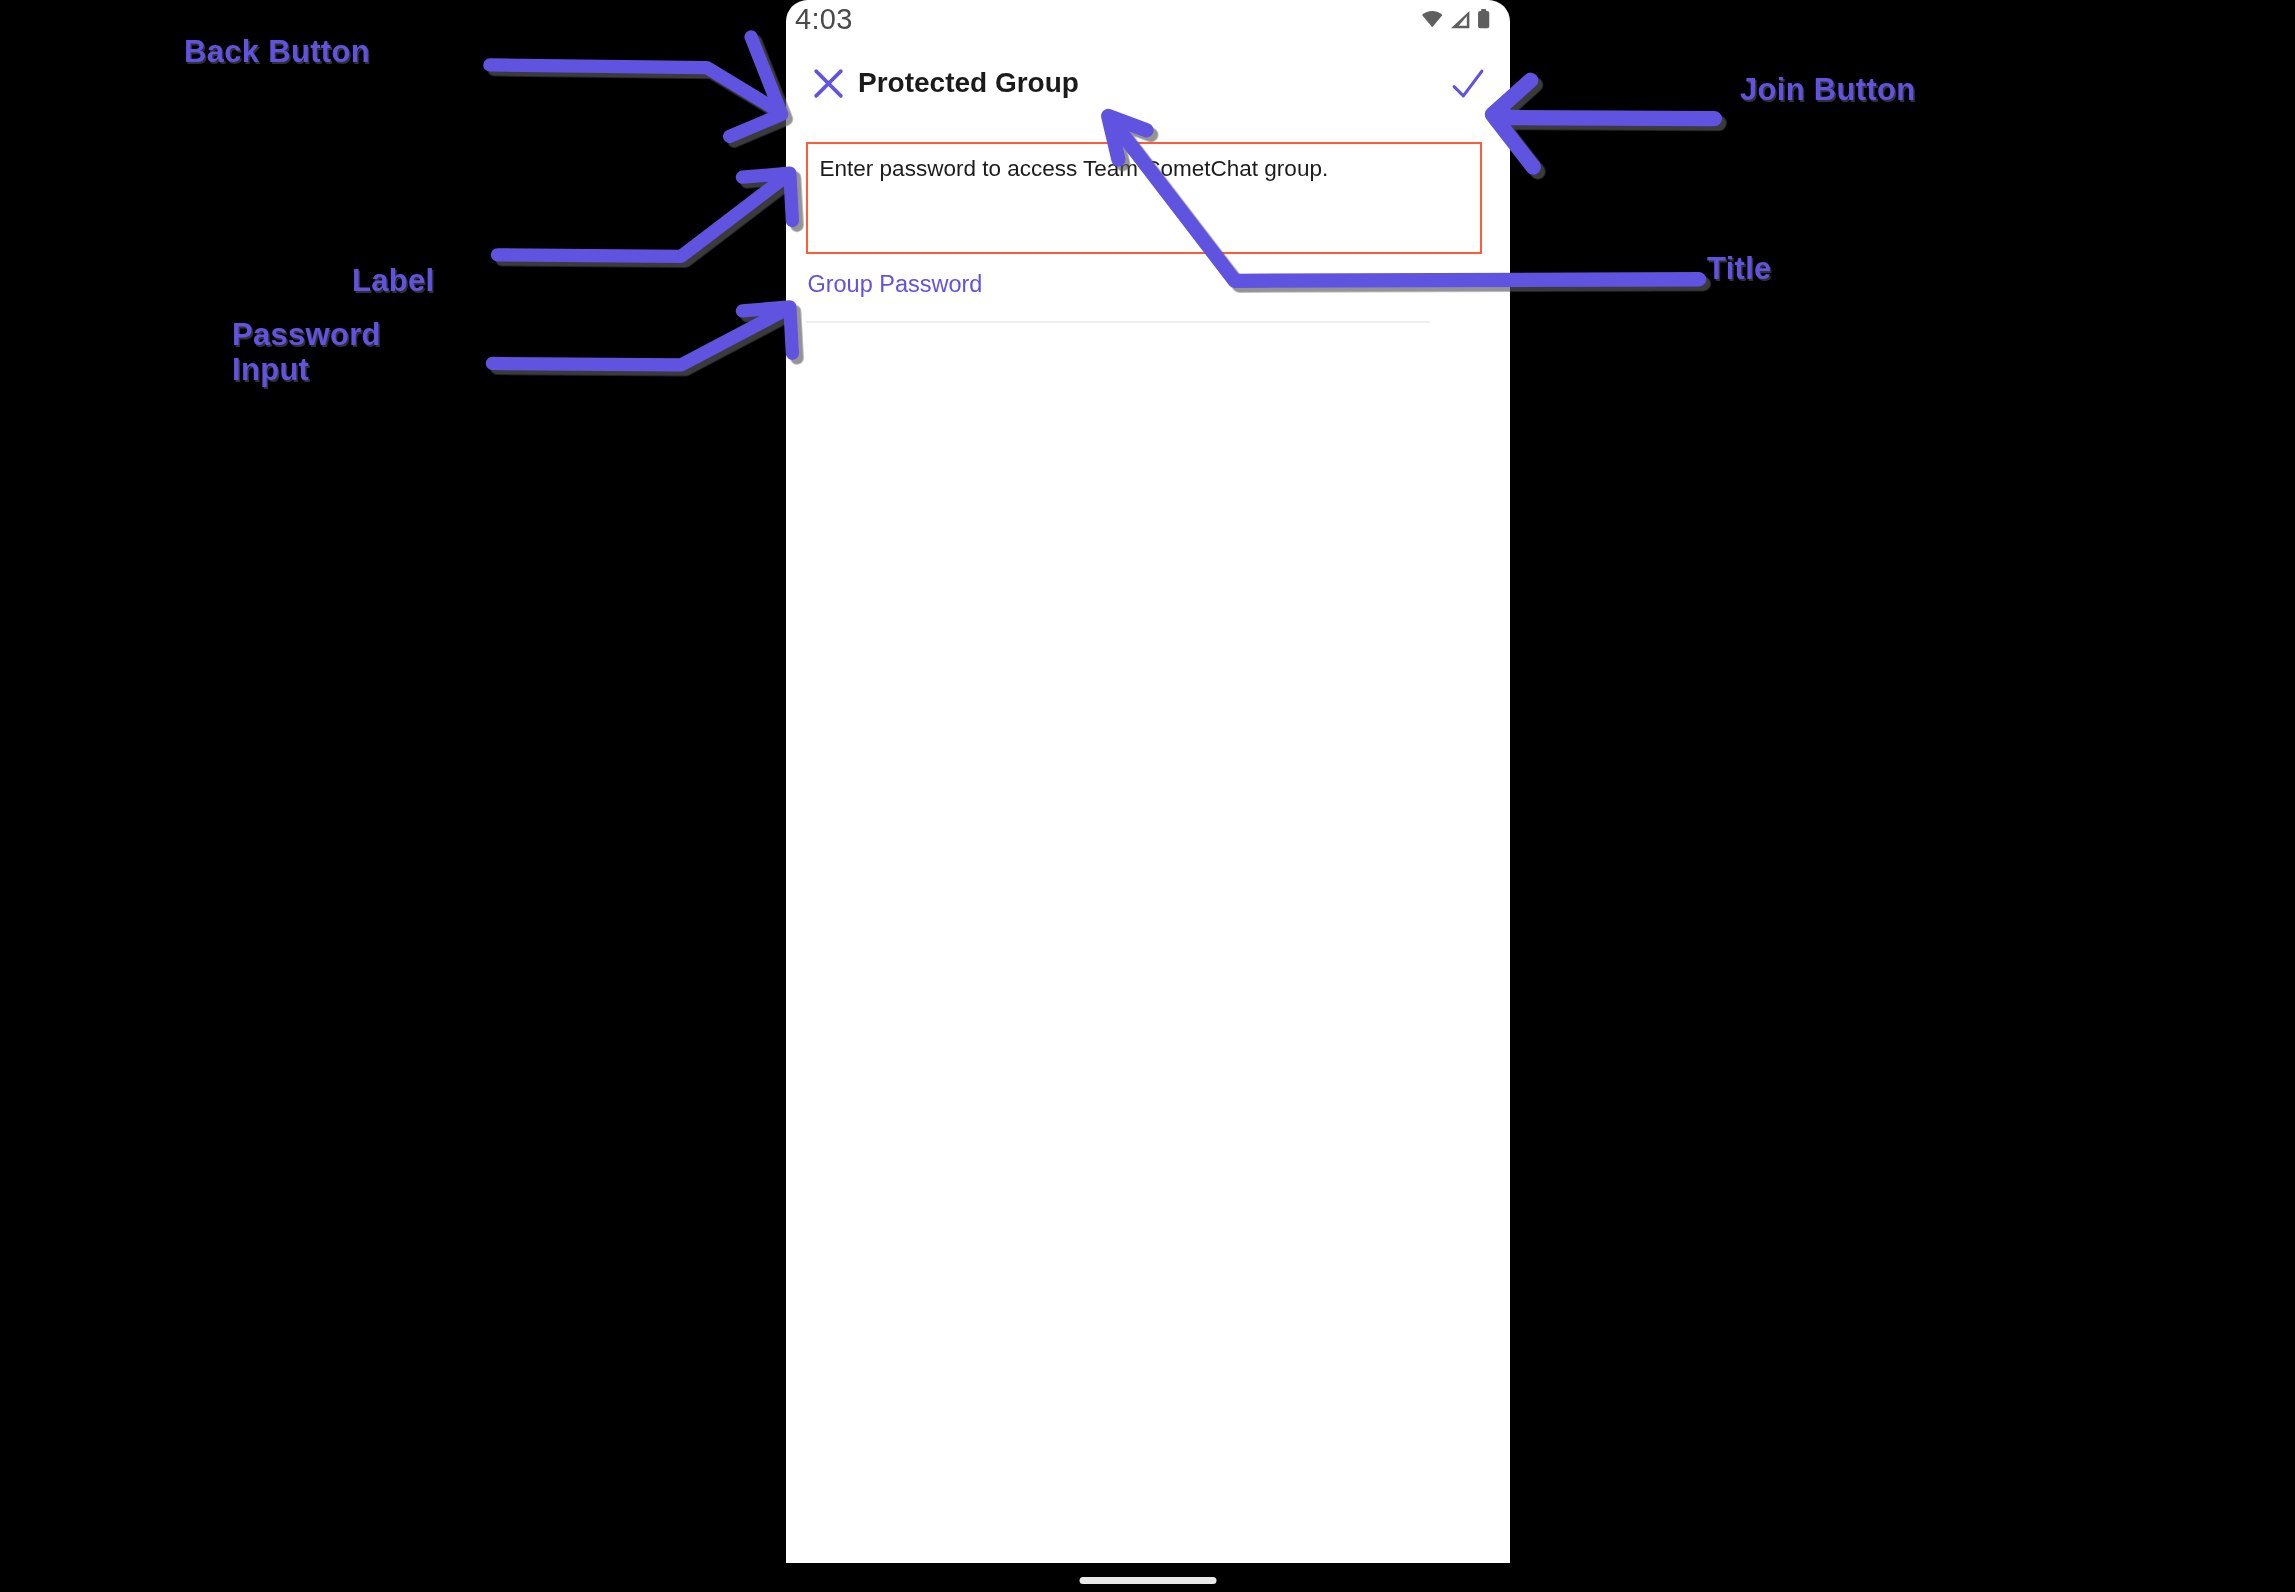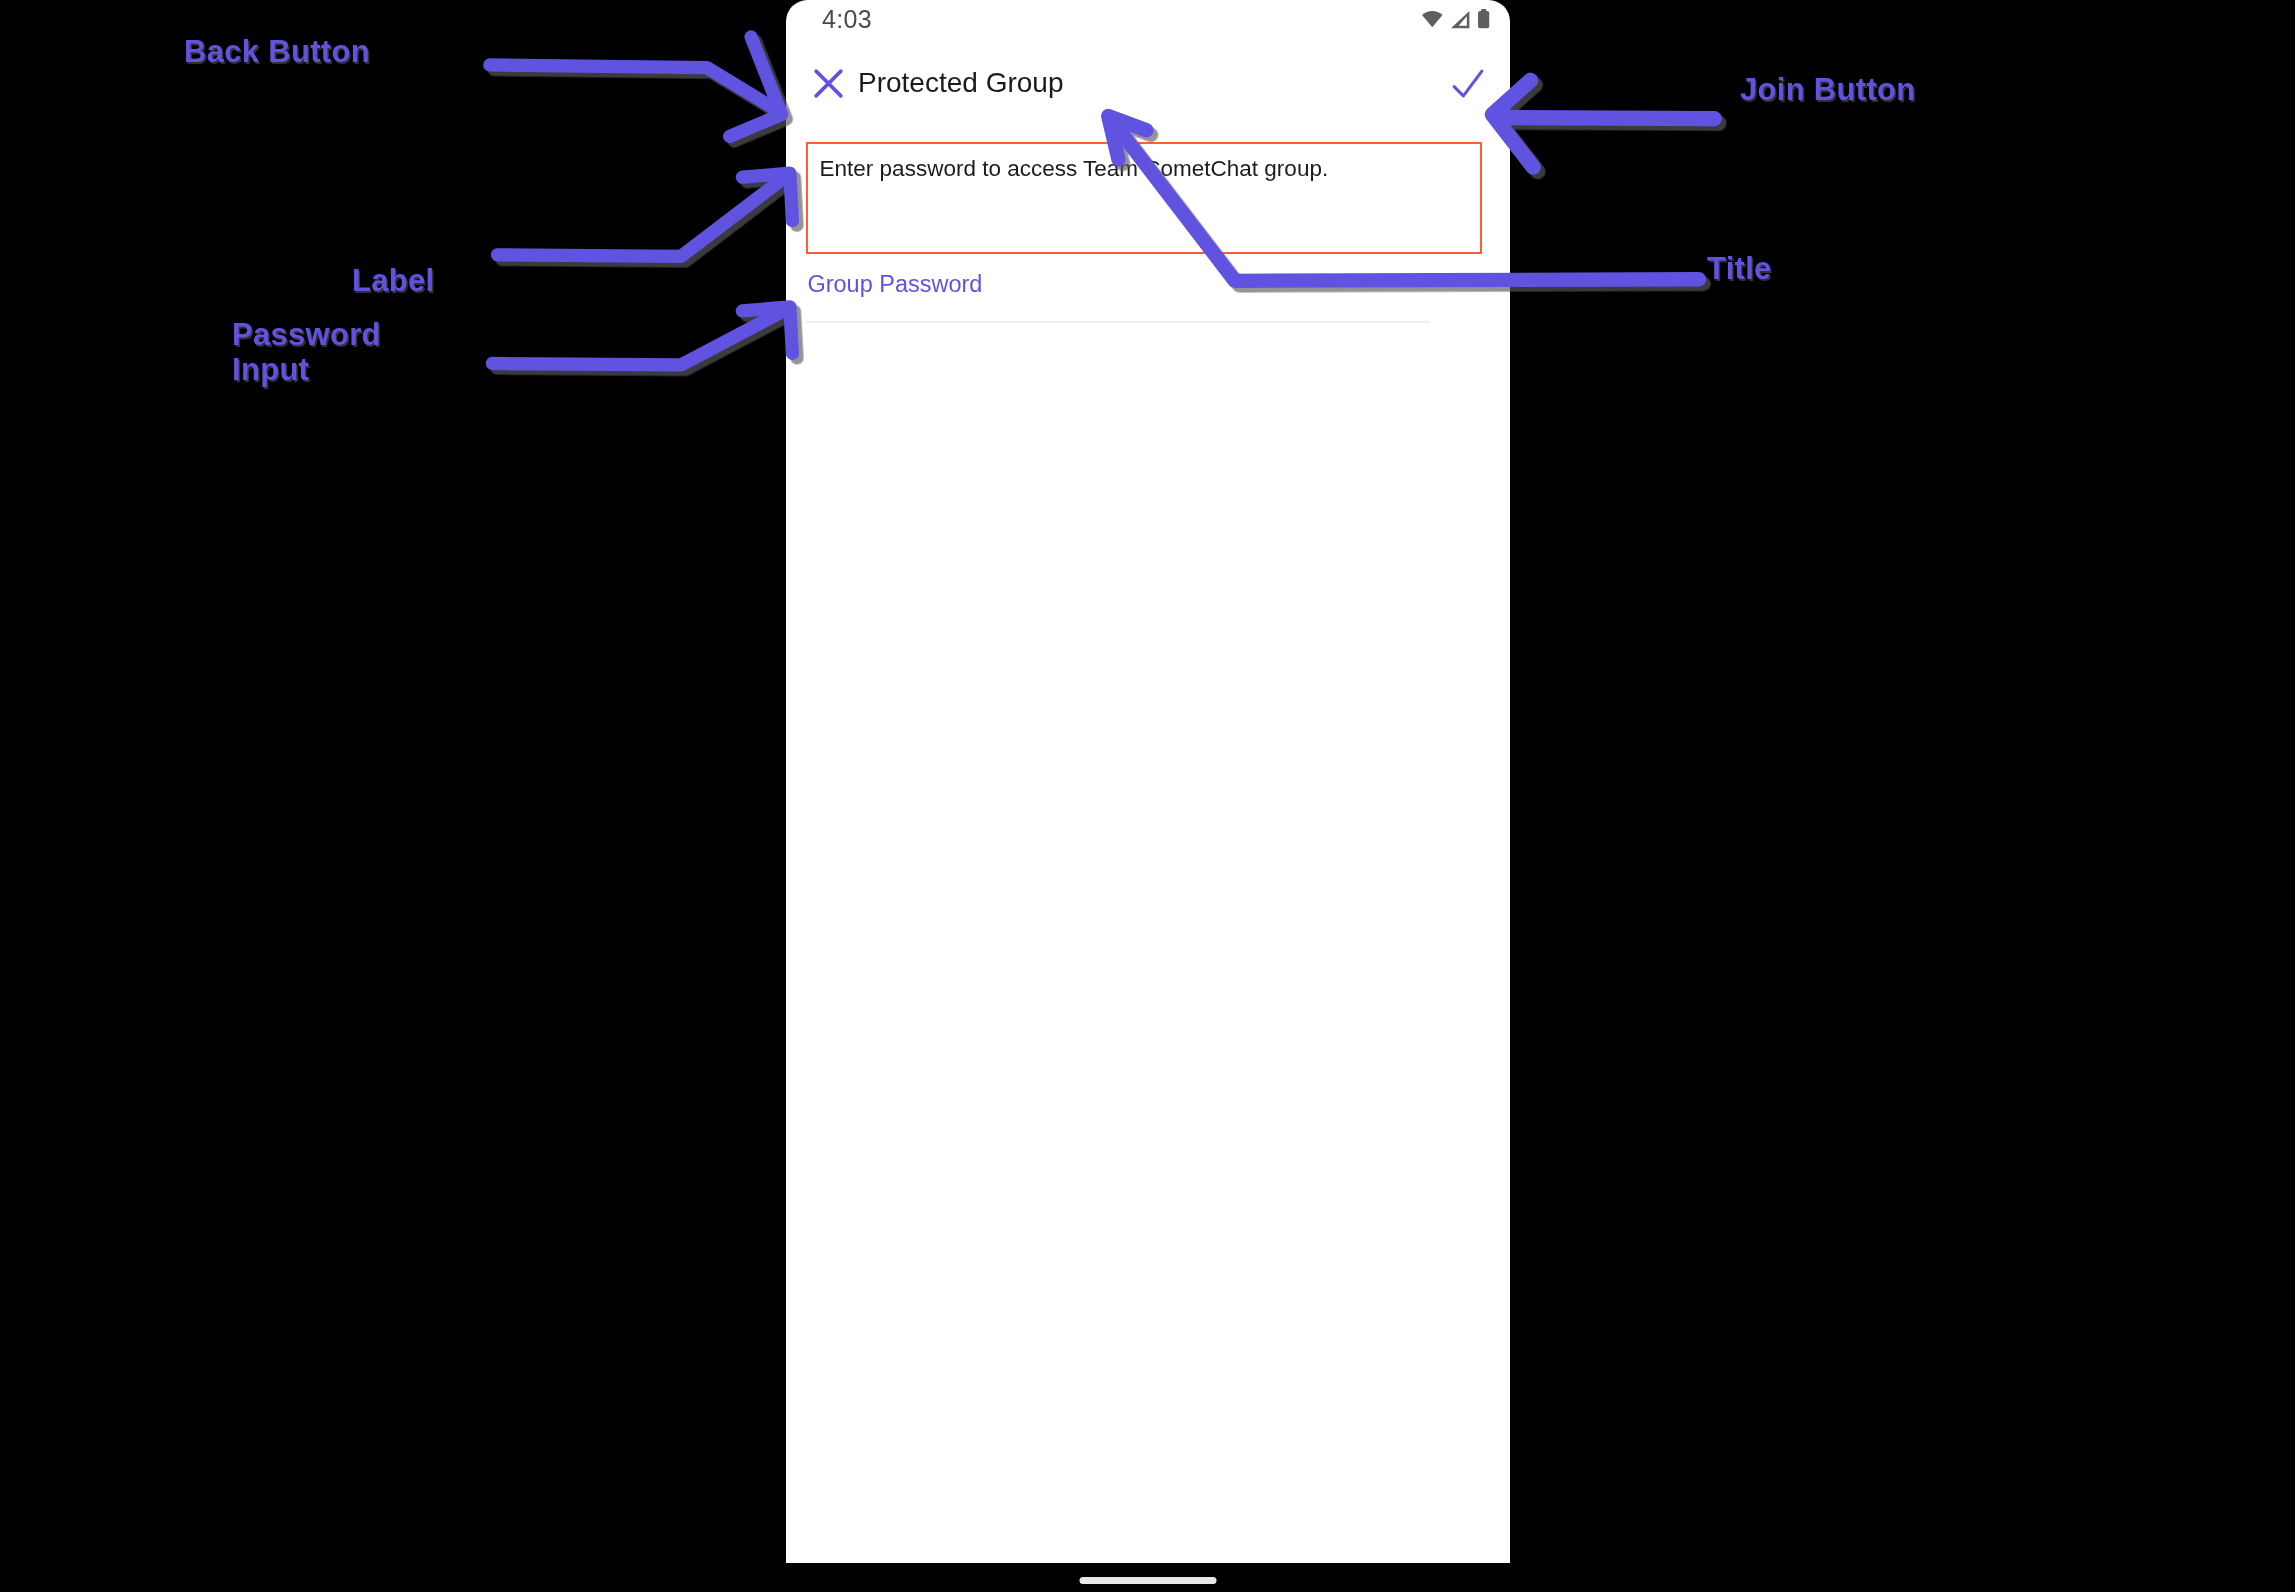--- a/index.html
+++ b/index.html
@@ -29,23 +29,23 @@
 
   
   #status-bar {
     position: absolute;
     left: 0; top: 0;
     width: 100%;
     height: 40px;
   }
   #status-time {
     position: absolute;
-    left: 36px;
+    left: 9px;
     top: 6.1px;
-    font-size: 25px;
+    font-size: 29px;
     color: #4a4a4a;
     letter-spacing: 0.3px;
     line-height: 26.5px;
   }
   #status-icons {
     position: absolute;
     right: 19.4px;
     top: 9.2px;
     display: flex;
     align-items: center;
@@ -68,21 +68,21 @@
     top: 16.3px;
     width: 33px;
     height: 33px;
     cursor: pointer;
   }
   #screen-title {
     position: absolute;
     left: 72px;
     top: 14.3px;
     font-size: 28px;
-    font-weight: normal;
+    font-weight: bold;
     color: #1b1b1b;
     line-height: 36px;
     white-space: nowrap;
   }
   #join-button {
     position: absolute;
     right: 24.5px;
     top: 15.3px;
     width: 36px;
     height: 36px;

